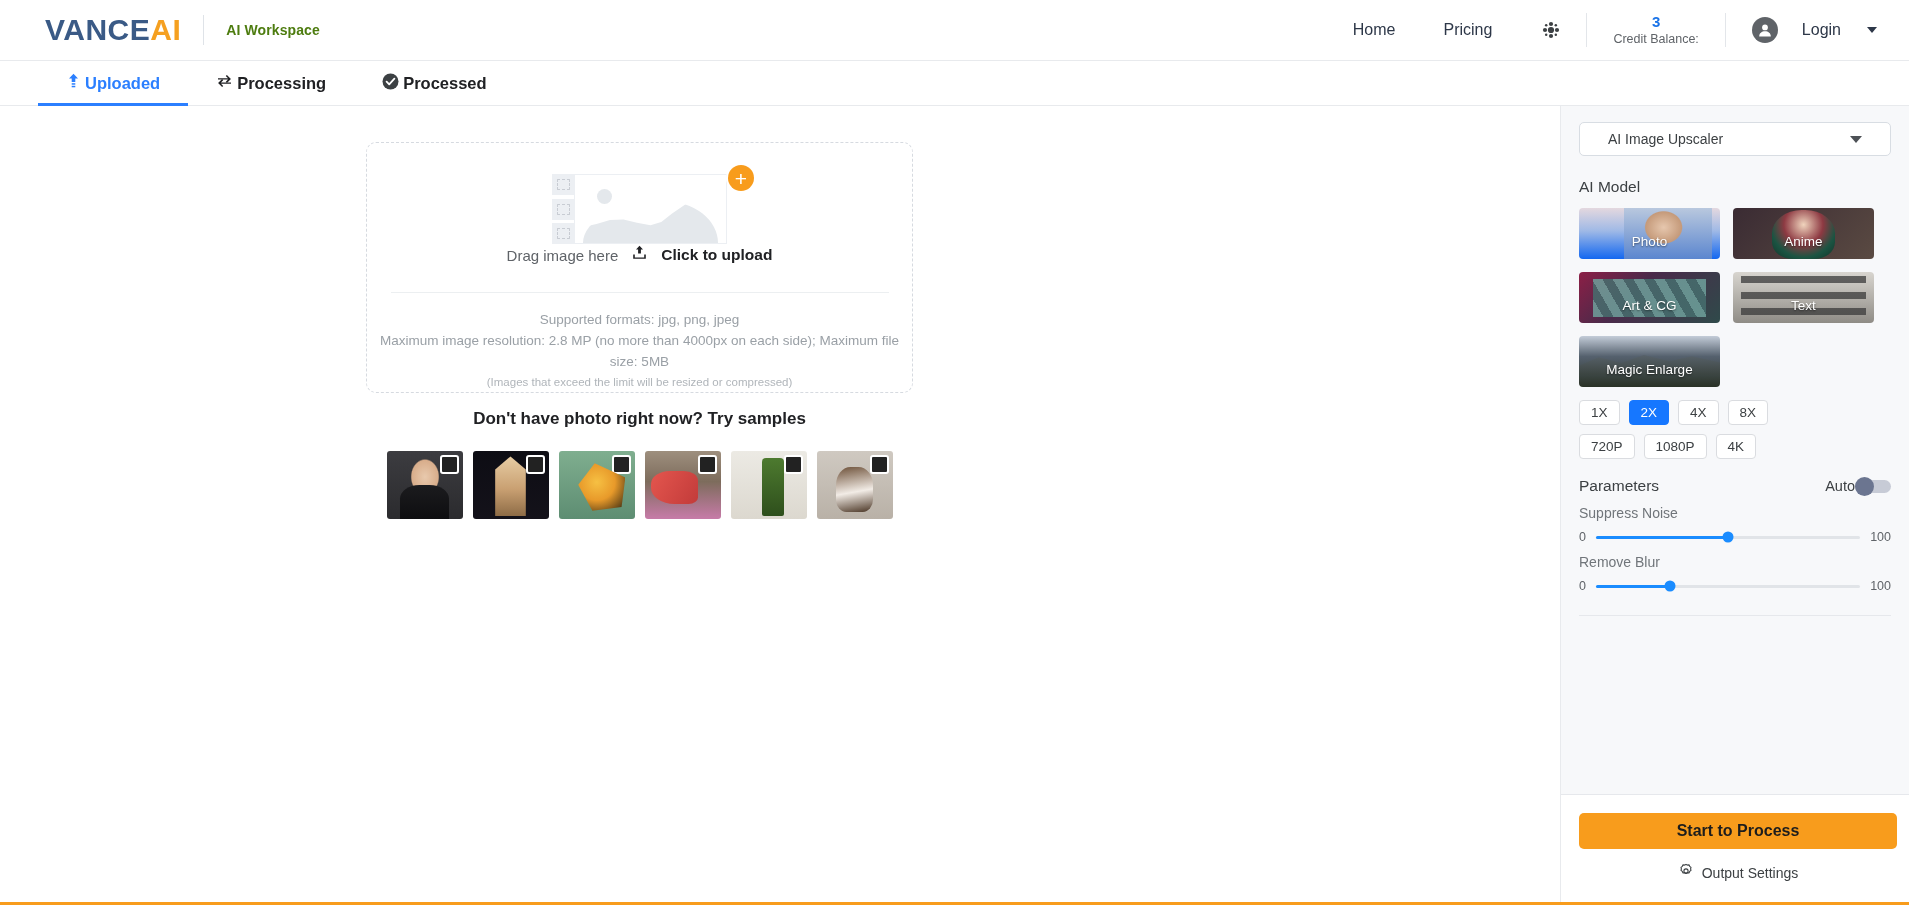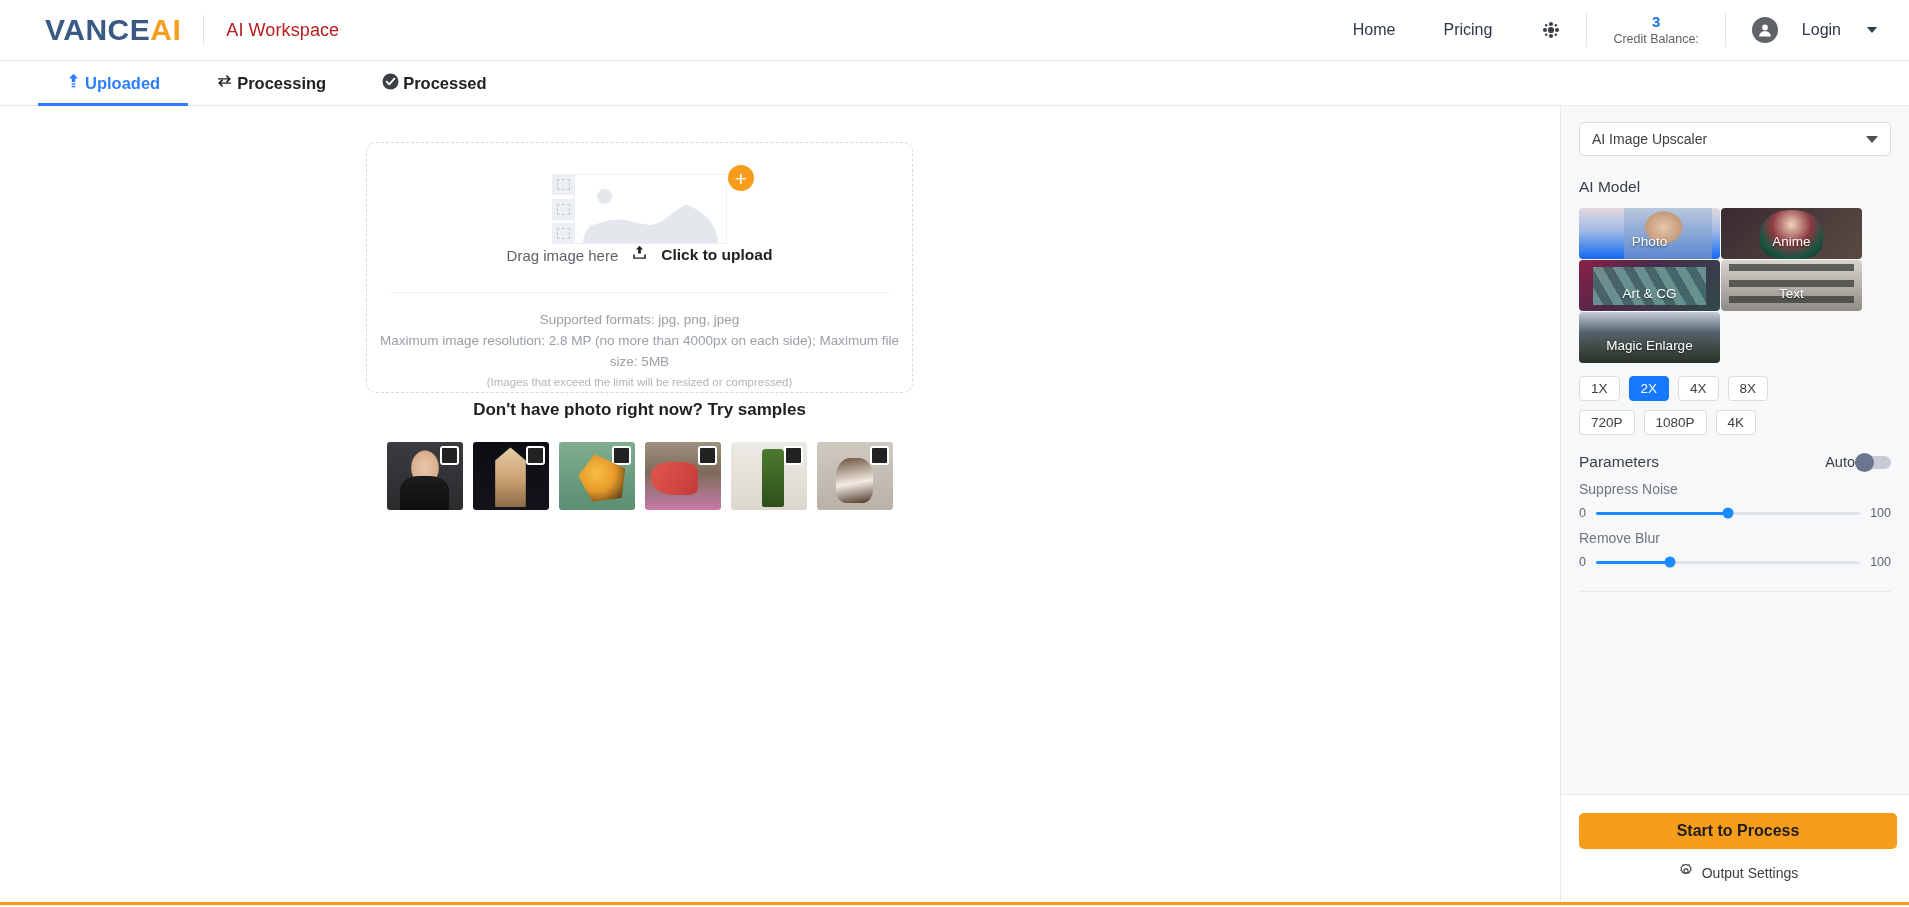--- a/index.html
+++ b/index.html
@@ -17,21 +17,21 @@
     display: flex; align-items: center;
     border-bottom: 1px solid #e8eaed;
     background: #fff;
     position: relative;
   }
   .brand { display: flex; align-items: center; margin-left: 45px; justify-content: space-between; }
   .logo { font-size: 30px; font-weight: 700; letter-spacing: .5px; }
   .logo .vance { color: #3a5a86; }
   .logo .ai { color: #f5a020; }
   .brand-sep { width: 1px; height: 30px; background: #dfe3e8; margin: 0 22px; }
-  .workspace { font-size: 18px; font-weight: 400; color: #b91c1c; letter-spacing: .1px; }
+  .workspace { font-size: 14px; font-weight: 700; color: #4d7c0f; letter-spacing: .1px; }
 
   .hdr-right { margin-left: auto; display: flex; align-items: center; height: 100%; }
   .nav-link {
     font-size: 16px; color: #2d3748; padding: 0 24px; cursor: pointer;
     text-decoration: none; white-space: nowrap;
   }
   .apps-btn {
     width: 42px; height: 42px; display: flex; align-items: center; justify-content: center;
     cursor: pointer; margin: 0 14px;
   }
@@ -128,21 +128,21 @@
   }
   .dz-drag { font-size: 15px; color: #5f6368; }
   .dz-click { font-size: 15.5px; font-weight: 700; color: #202124; cursor: pointer; }
   .dz-divider { width: 498px; height: 1px; background: #eceff1; margin-top: 27px; }
   .dz-notes { margin-top: 16px; text-align: center; }
   .dz-notes .n1 { font-size: 13.5px; color: #9aa0a6; line-height: 21px; }
   .dz-notes .n2 { font-size: 13.5px; color: #9aa0a6; line-height: 21px; }
   .dz-notes .n3 { font-size: 11.5px; color: #b0b5ba; line-height: 20px; }
 
   
-  .samples { position: absolute; left: 366px; top: 294px; width: 547px; text-align: center; }
+  .samples { position: absolute; left: 366px; top: 303px; width: 547px; text-align: center; }
   .samples-title { font-size: 17px; font-weight: 700; color: #202124; }
   .sample-row {
     margin-top: 22px; display: flex; justify-content: center; gap: 10px;
   }
   .sample {
     width: 76px; height: 68px; border-radius: 3px; position: relative;
     overflow: hidden; cursor: pointer; background: #ddd;
   }
   .sample .chk {
     position: absolute; right: 4px; top: 4px; width: 15px; height: 15px;
@@ -173,31 +173,31 @@
       background: linear-gradient(180deg,#4d7a2f,#2e4f1c); border-radius: 4px 4px 2px 2px; }
   .s6 { background: linear-gradient(180deg,#cfc9c1 0%,#b9b1a7 100%); }
   .s6::after { content:""; position:absolute; left:26%; top:24%; width:48%; height:66%;
       background: linear-gradient(170deg,#6d5038,#f2ece6 55%,#4a3524);
       border-radius: 40% 40% 28% 28%; }
 
   
   .sb-top { padding: 16px 18px 0 18px; }
   .select {
     height: 34px; background: #fff; border: 1px solid #d8dde3; border-radius: 5px;
-    display: flex; align-items: center; padding: 0 12px; cursor: pointer;
+    display: flex; align-items: center; padding: 0 28px; cursor: pointer;
     font-size: 14px; color: #3c4043;
   }
   .select .caret {
     margin-left: auto; width: 0; height: 0;
     border-left: 6px solid transparent; border-right: 6px solid transparent;
     border-top: 7px solid #4d5156;
   }
   .sb-label { font-size: 15.5px; color: #3c4043; margin: 22px 0 12px 0; }
 
-  .model-grid { display: flex; flex-wrap: wrap; gap: 1px; }
+  .model-grid { display: flex; flex-wrap: wrap; gap: 13px; }
   .model-card {
     width: 141px; height: 51px; border-radius: 4px; position: relative;
     overflow: hidden; cursor: pointer; background: #555;
   }
   .model-card .mc-label {
     position: absolute; left: 0; right: 0; bottom: 10px; text-align: center;
     font-size: 13.5px; color: #fff; text-shadow: 0 1px 2px rgba(0,0,0,.55);
   }
   .m-photo { background: linear-gradient(180deg,#e4d8df 0%,#9fb9e6 45%,#1367f0 100%); }
   .m-photo::before { content:""; position:absolute; right:6%; top:0; width:62%; height:100%;

